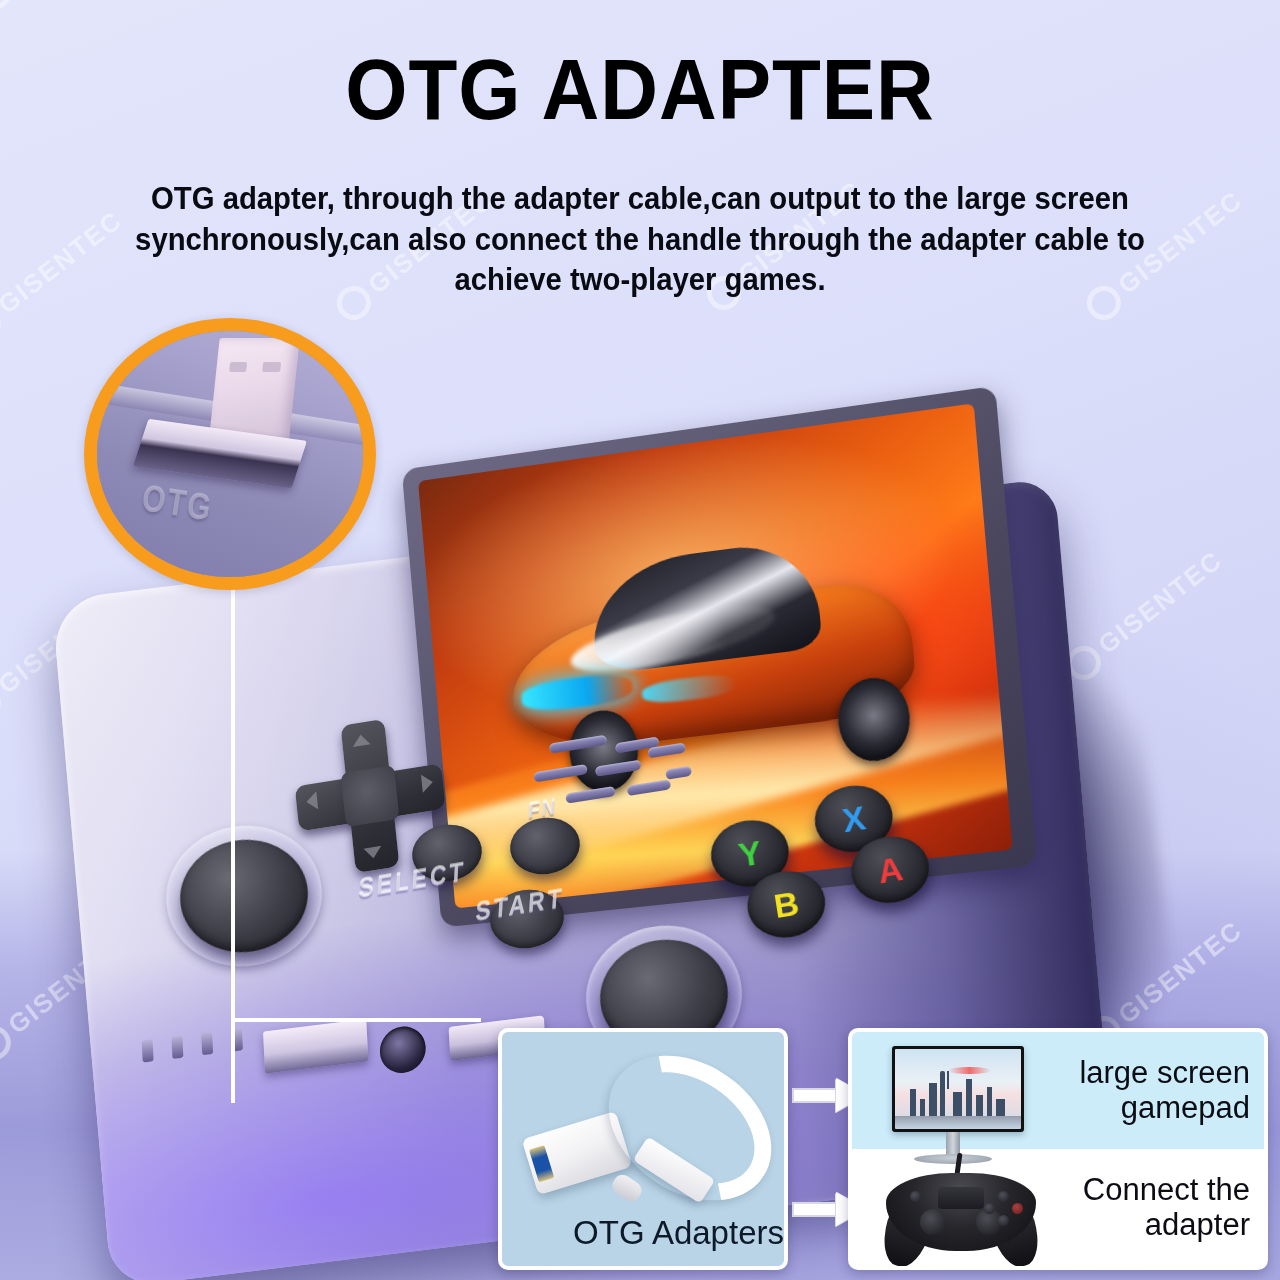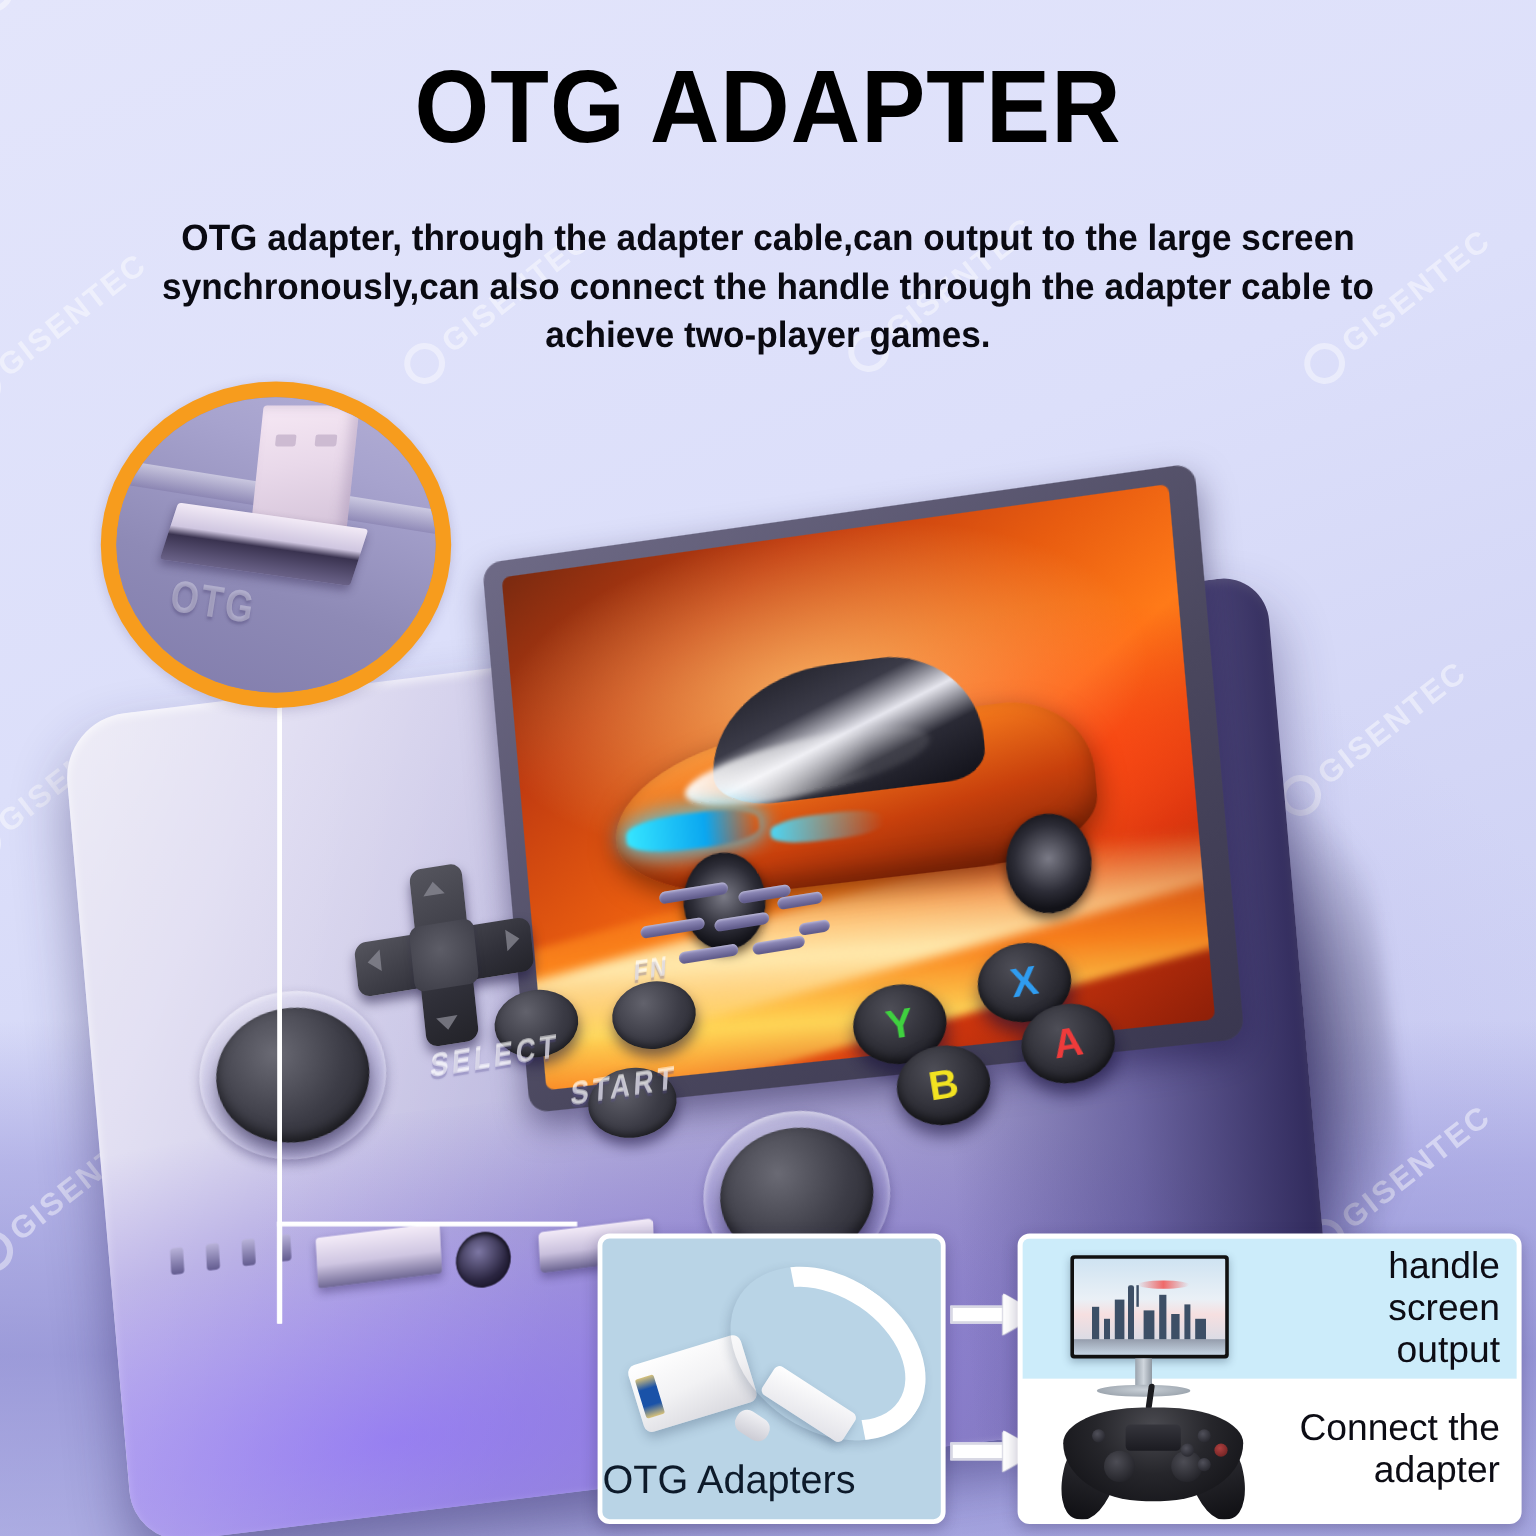--- a/index.html
+++ b/index.html
@@ -335,21 +335,21 @@
     background:linear-gradient(170deg,#ffffff,#e2e2e8);
     border-radius:5px; transform:rotate(33deg);
     box-shadow:0 4px 8px rgba(40,60,90,.25);
   }
   .usbc-tip {
     position:absolute; left:96px; top:120px; width:30px; height:20px;
     background:linear-gradient(170deg,#f4f4f7,#c9c9d2);
     border-radius:9px; transform:rotate(33deg);
   }
   .panel-otg .caption {
-    position:absolute; left:0; right:0; bottom:14px; text-align:left;
+    position:absolute; left:0; right:0; bottom:14px; text-align:right;
     font-size:33px; color:#0d1a2a; font-family:"Liberation Sans",sans-serif;
   }
 
   .panel-right {
     position:absolute; left:848px; top:1028px; width:420px; height:242px;
     background:#ffffff; border:4px solid #ffffff; border-radius:10px;
     overflow:hidden; box-shadow:0 4px 12px rgba(40,30,80,.3);
   }
   .pr-top { position:absolute; left:0; top:0; width:100%; height:50%; background:#ccecfa; }
   .pr-bot { position:absolute; left:0; bottom:0; width:100%; height:50%; background:#ffffff; }
@@ -575,22 +575,22 @@
             <div class="sky-b" style="left:64%;bottom:16%;width:6%;height:26%;"></div>
             <div class="sky-b" style="left:73%;bottom:16%;width:4%;height:36%;"></div>
             <div class="sky-b" style="left:80%;bottom:16%;width:7%;height:22%;"></div>
             <div class="mon-refl"></div>
           </div>
         </div>
         <div class="mon-stand"></div>
         <div class="mon-base"></div>
       </div>
       <div class="pr-text">
-        <div>handle screen</div>
-        <div>output</div>
+        <div>large screen</div>
+        <div>gamepad</div>
       </div>
     </div>
 
     <div class="pr-row r2">
       <div class="pr-art">
         <div class="pad">
           <div class="pad-cord"></div>
           <div class="pad-grip l"></div>
           <div class="pad-grip r"></div>
           <div class="pad-body"></div>

